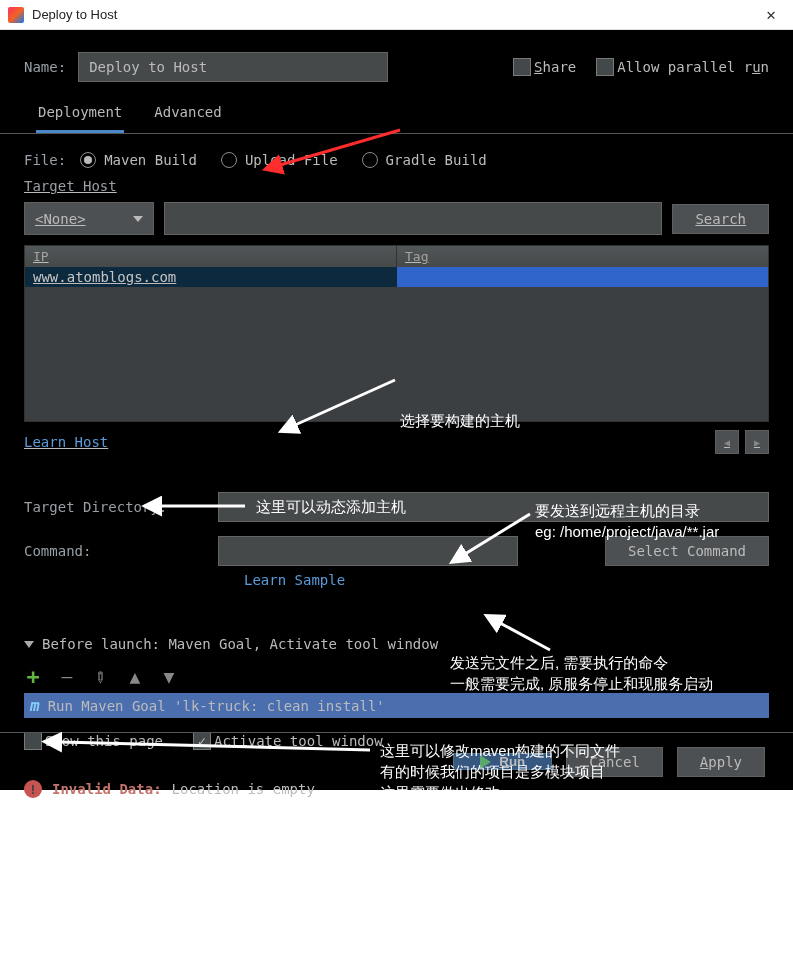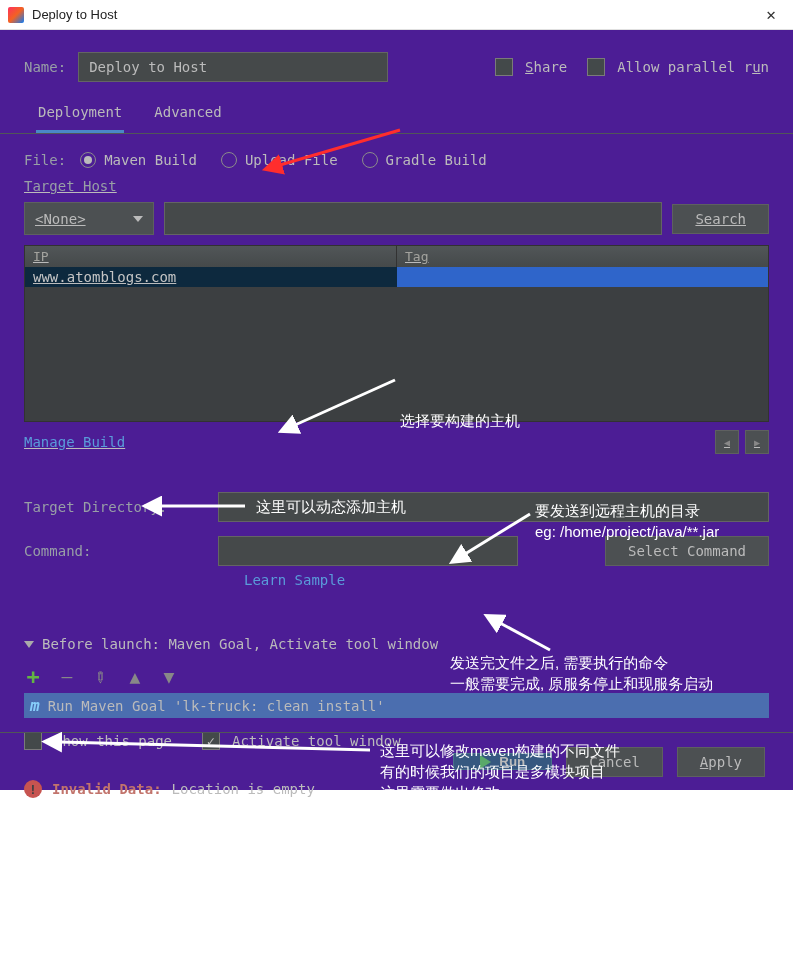--- a/index.html
+++ b/index.html
@@ -16,34 +16,34 @@
   display: flex; align-items: center; padding: 0 8px; gap: 8px;
 }
 .ij-icon {
   width: 16px; height: 16px; display: inline-block;
   background: linear-gradient(135deg, #fe315d 0%, #f36223 50%, #087cfa 100%);
   border-radius: 2px;
 }
 .titlebar .title { flex: 1; font-size: 13px; color: #222; font-family: "Segoe UI", sans-serif; }
 .titlebar .close { width: 28px; text-align: center; font-size: 16px; color: #333; }
 .panel {
-  background: #4c1d95; color: #bbb;
+  background: #000000; color: #bbb;
   height: 760px; position: relative;
   font-family: "Consolas", monospace;
 }
 .row { display: flex; align-items: center; gap: 12px; }
 .label { color: #989fa6; }
 input.textbox, .textbox {
   background: #45494a; border: 1px solid #646464; color: #bbb;
   padding: 5px 10px; font-family: inherit; font-size: 14px;
 }
 .name-row { padding: 22px 24px 0 24px; }
 .name-input { width: 310px; height: 30px; }
 .checkbox-group { display: flex; gap: 20px; margin-left: auto; }
-.chk { display: flex; align-items: center; gap: 12px; text-align: center; }
+.chk { display: flex; align-items: center; gap: 3px; text-align: center; }
 .chk-box {
   width: 18px; height: 18px; border: 1px solid #7a7a7a; background: #43494a;
   display: flex; align-items: center; justify-content: center;
 }
 .chk-box.checked::after { content: "✓"; color: #bbb; font-size: 14px; font-weight: bold; }
 .u { text-decoration: underline; }
 .tabs { display: flex; gap: 28px; padding: 22px 0 0 36px; border-bottom: 1px solid #515658; }
 .tab { padding: 0 2px 10px 2px; cursor: pointer; }
 .tab.active { border-bottom: 3px solid #4a88c7; color: #bababa; }
 .body { padding: 12px 24px 0 24px; position: relative; }
@@ -202,21 +202,21 @@
 
       <div class="pager">
         <div class="pager-btn">
             <span style="font-size:10px;color:#888">◀</span>
           </div>
         <div class="pager-btn">
             <span style="font-size:10px;color:#888">▶</span>
           </div>
       </div>
 
-      <div class="link" style="margin-top:-20px">Manage Build</div>
+      <div class="link" style="margin-top:-20px">Learn Host</div>
     </div>
 
     <div class="field-row" style="margin-top:42px">
       <span class="label field-label">Target Directory:</span>
       <input class="textbox" style="">
     </div>
 
     <div class="field-row">
       <span class="label field-label">Command:</span>
       <input class="textbox" style="max-width: 300px;">

